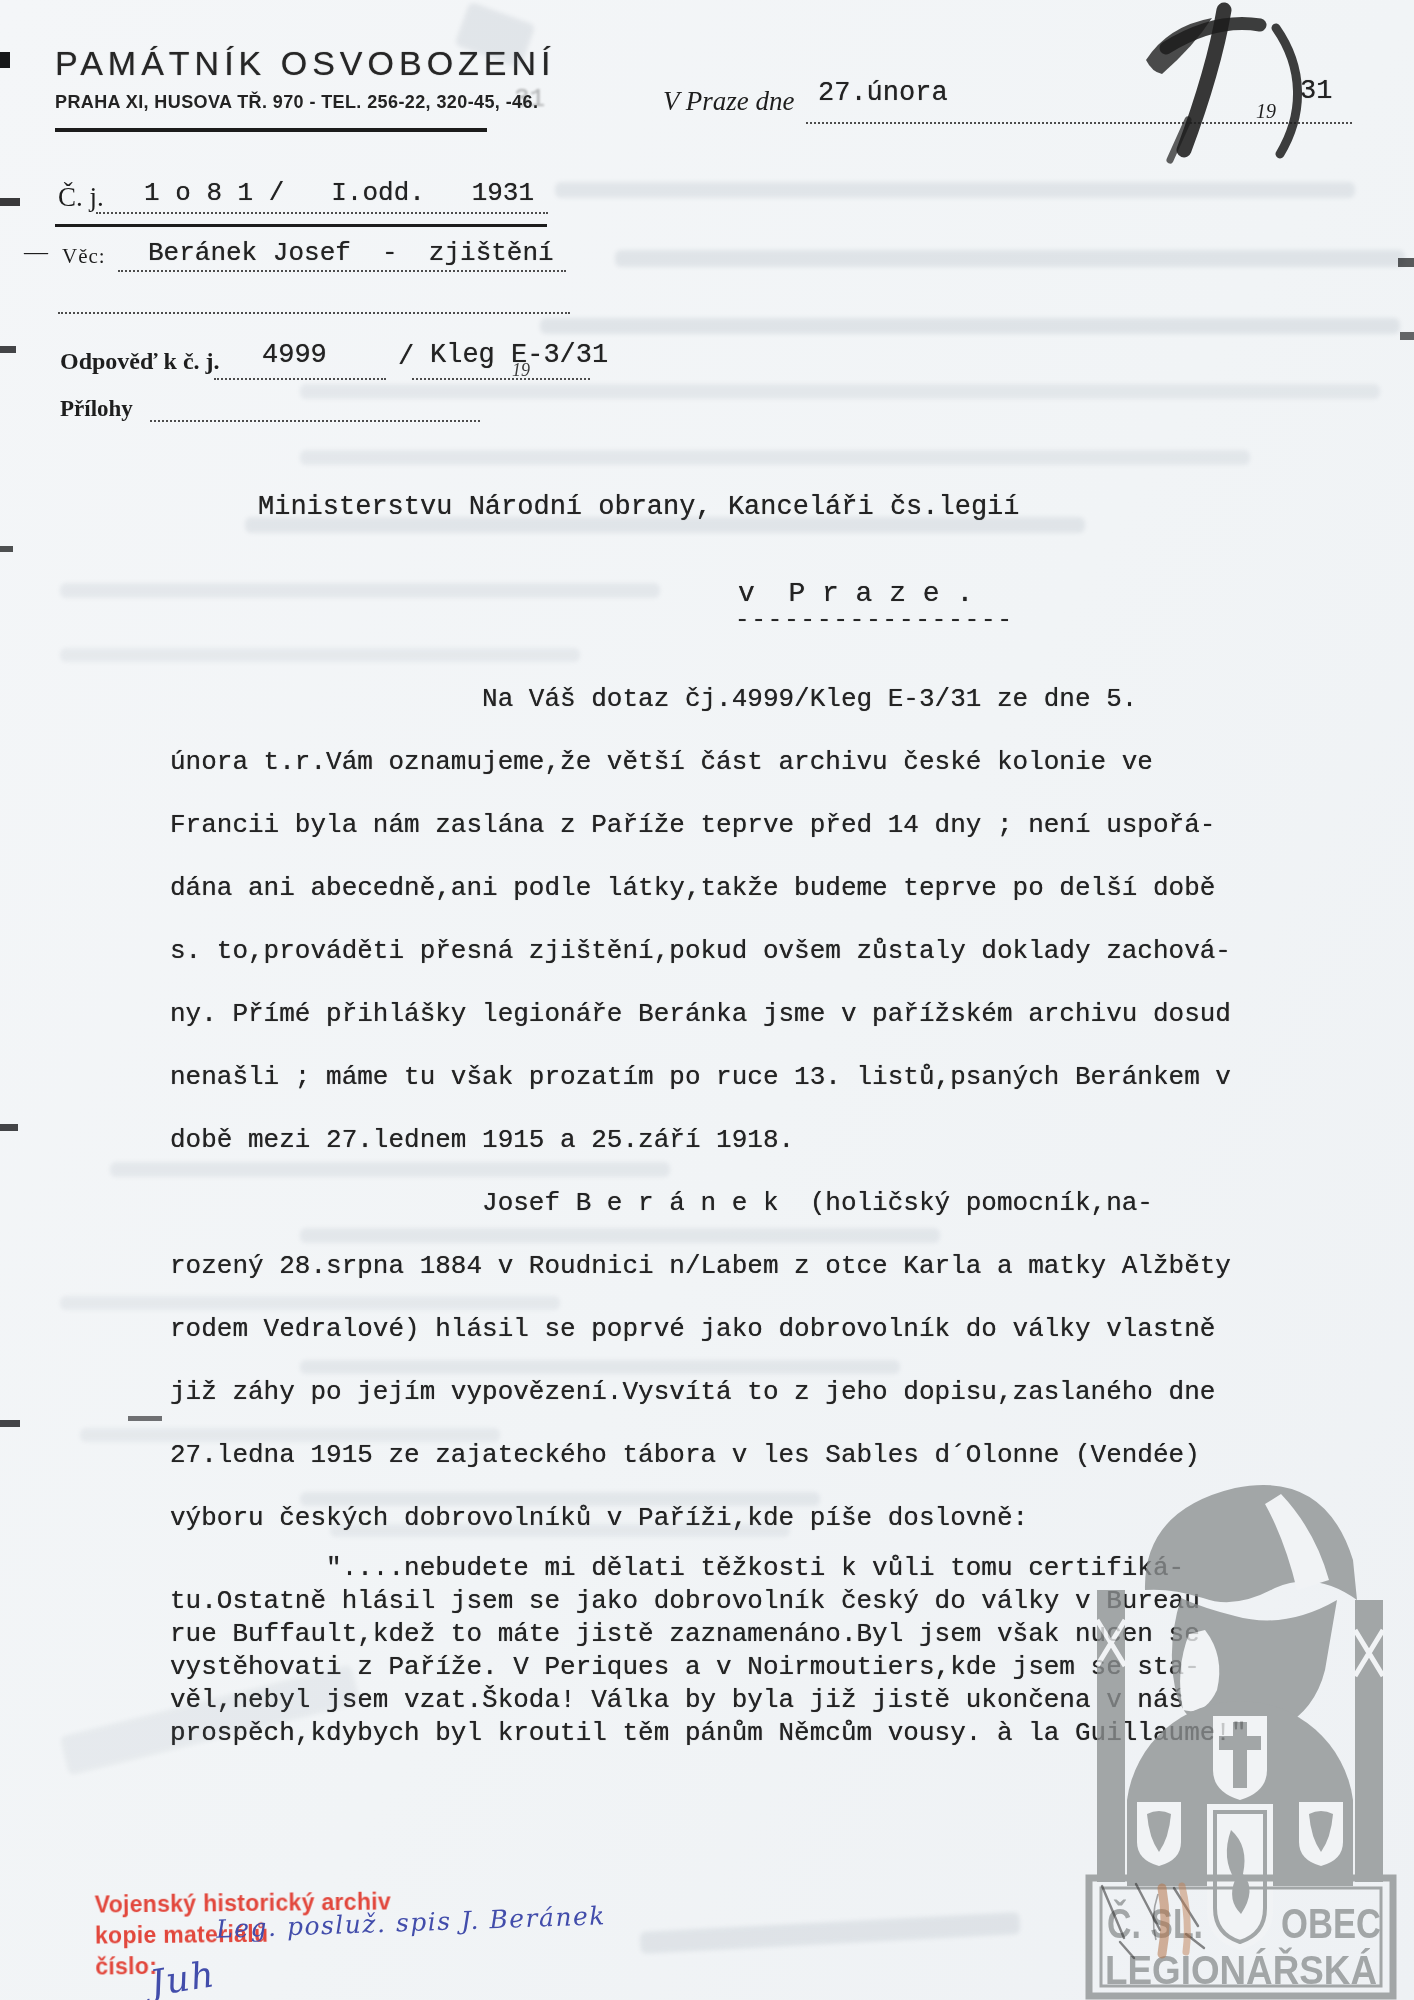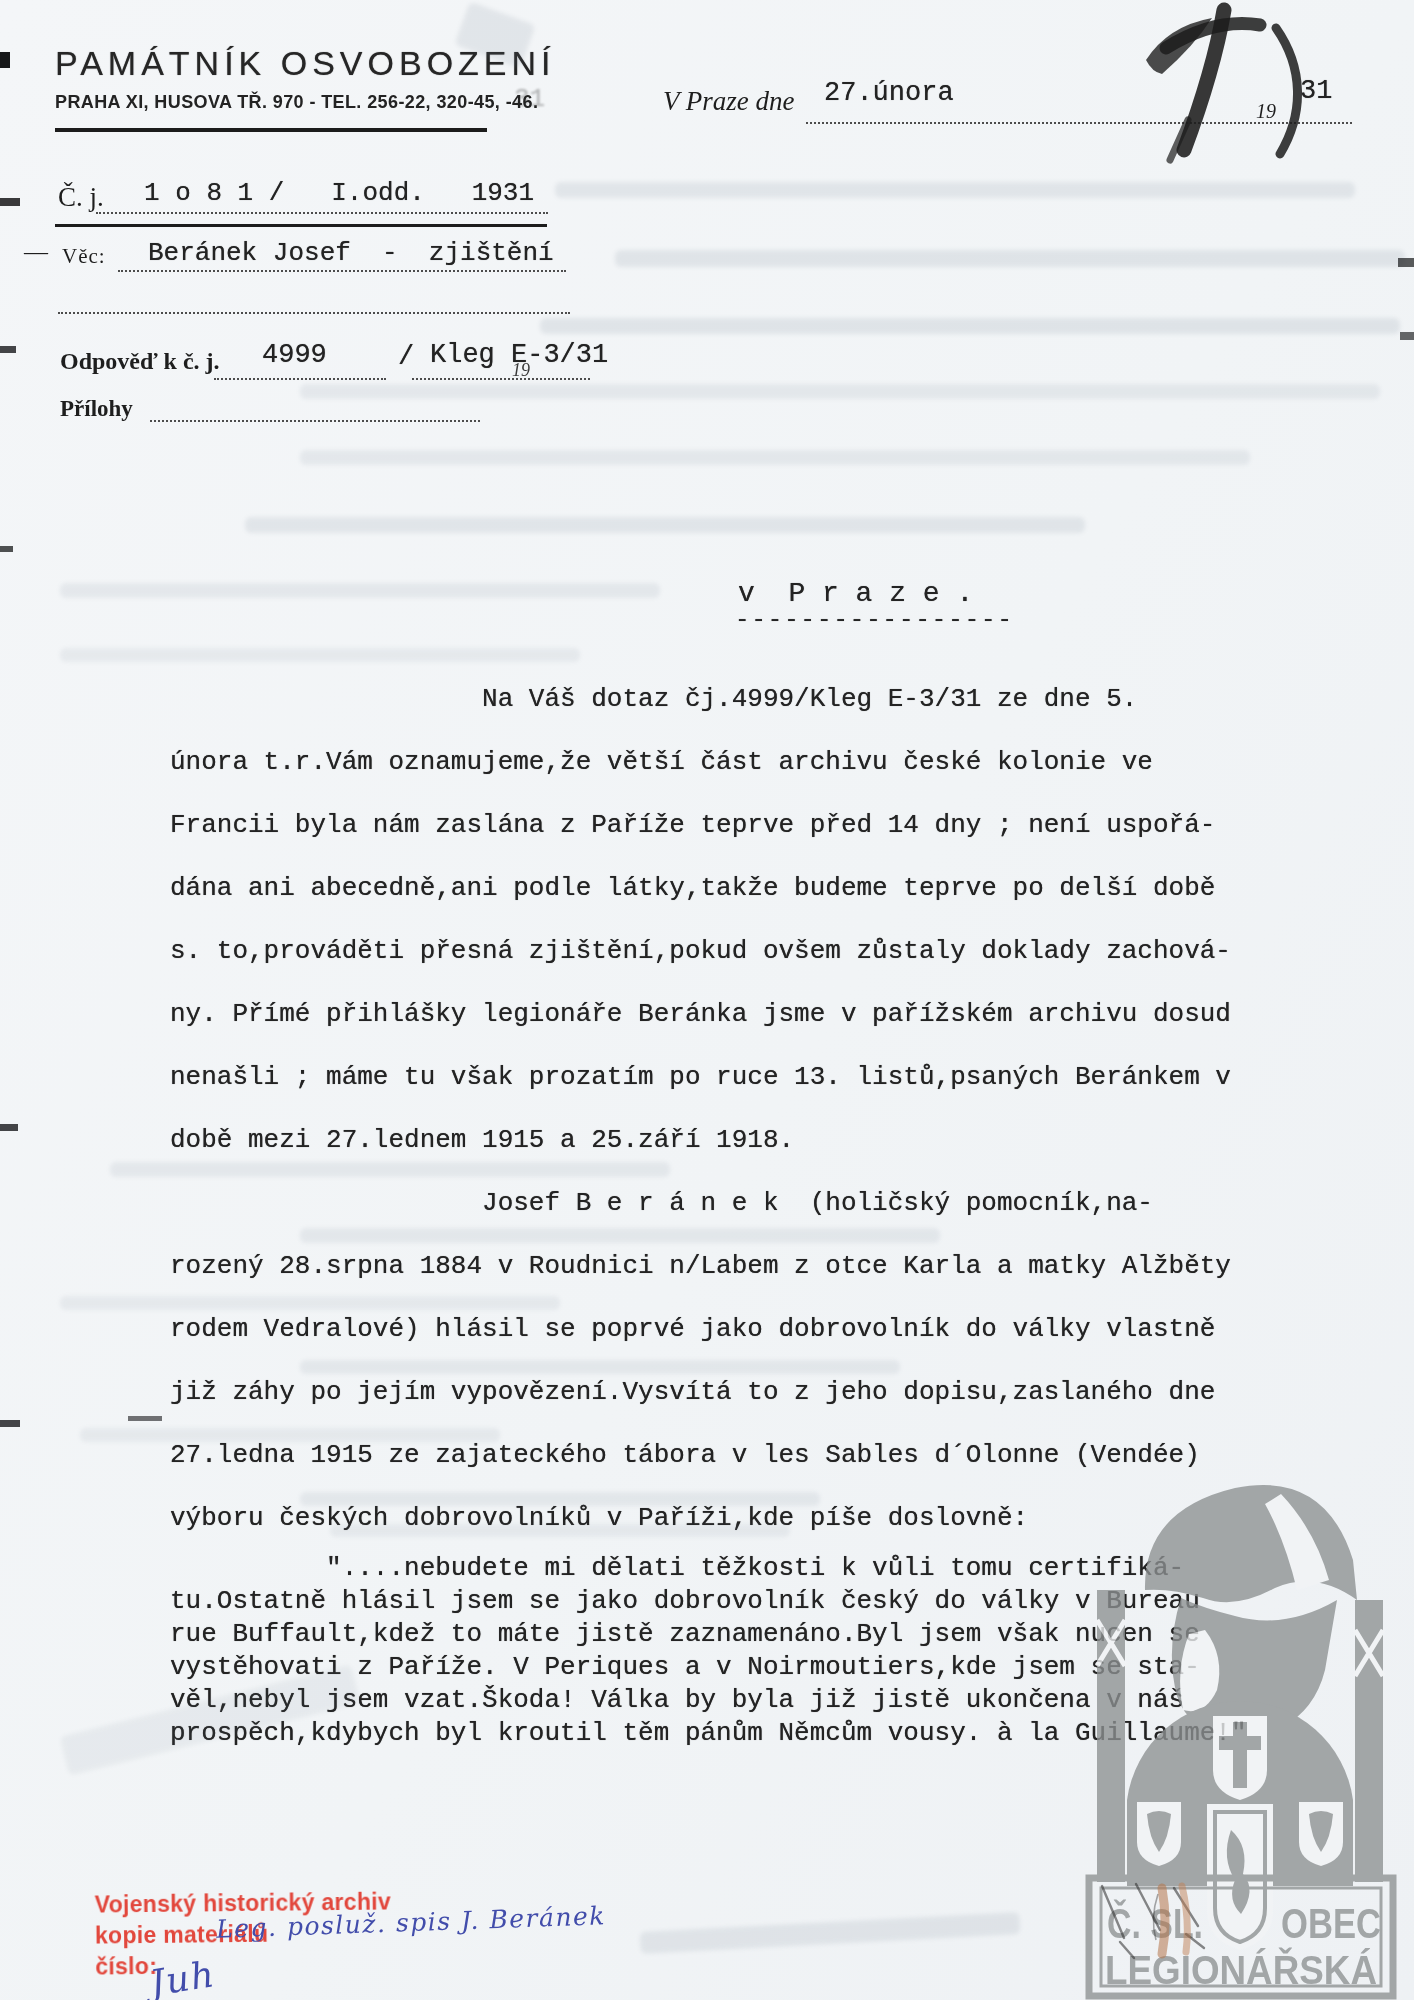--- a/index.html
+++ b/index.html
@@ -49,21 +49,21 @@
 <body>
 
 <div class="page">
 
   <div class="abs letter-title" style="left:55px;top:44px;">PAMÁTNÍK OSVOBOZENÍ</div>
   <div class="abs letter-sub" style="left:55px;top:92px;">PRAHA XI, HUSOVA TŘ. 970 - TEL. 256-22, 320-45, -46.</div>
   <div class="abs solid-rule" style="left:55px;top:128px;width:432px;height:4px;"></div>
 
   <div class="abs form-serif" style="left:663px;top:86px;font-style:italic;font-size:27px;">V Praze dne</div>
   <div class="abs dotted" style="left:806px;top:98px;width:546px;height:24px;"></div>
-  <div class="abs mono" style="left:818px;top:78px;font-size:27px;margin-left:6px;">27.února</div>
+  <div class="abs mono" style="left:818px;top:78px;font-size:27px;">27.února</div>
   <div class="abs form-serif" style="left:1256px;top:100px;font-size:20px;font-style:italic;">19</div>
   <div class="abs mono" style="left:1300px;top:76px;font-size:27px;">31</div>
 
   <svg class="abs" style="left:1128px;top:2px;" width="200" height="162" viewBox="0 0 200 162">
     <path d="M18,58 Q40,24 84,16 Q66,44 34,72 Q24,70 18,58 Z" fill="#1f1f1f" opacity=".8"></path>
     <path d="M96,8 C88,55 72,105 56,148" stroke="#1c1c1c" stroke-width="15" fill="none" stroke-linecap="round" opacity=".88"></path>
     <path d="M38,46 C70,26 102,18 132,23" stroke="#1c1c1c" stroke-width="13" fill="none" stroke-linecap="round" opacity=".85"></path>
     <path d="M148,26 C176,66 176,112 152,152" stroke="#1c1c1c" stroke-width="9" fill="none" stroke-linecap="round" opacity=".85"></path>
     <path d="M60,118 L42,158" stroke="#1c1c1c" stroke-width="7" fill="none" stroke-linecap="round" opacity=".7"></path>
   </svg>
@@ -85,20 +85,21 @@
   <div class="abs dotted" style="left:214px;top:352px;width:172px;height:26px;"></div>
   <div class="abs mono" style="left:262px;top:340px;font-size:27px;">4999</div>
   <div class="abs mono" style="left:398px;top:342px;font-size:27px;">/</div>
   <div class="abs form-serif" style="left:512px;top:360px;font-size:18px;font-style:italic;color:#3a3a3a;">19</div>
   <div class="abs dotted" style="left:412px;top:352px;width:178px;height:26px;"></div>
   <div class="abs mono" style="left:430px;top:340px;font-size:27px;">Kleg E-3/31</div>
 
   <div class="abs form-serif" style="left:60px;top:396px;font-size:23px;font-weight:bold;">Přílohy</div>
   <div class="abs dotted" style="left:150px;top:398px;width:330px;height:22px;"></div>
 
+  <div class="abs mono" style="left:258px;top:492px;font-size:27px;">Ministerstvu Národní obrany, Kanceláři čs.legií</div>
   <div class="abs mono" style="left:738px;top:578px;font-size:28px;">v  P r a z e .</div>
   <div class="abs mono" style="left:735px;top:606px;font-size:24px;letter-spacing:2px;">-----------------</div>
 
   <div class="abs mono body-block" style="left:170px;top:668px;width:1180px;"><div>                    Na Váš dotaz čj.4999/Kleg E-3/31 ze dne 5.</div><div>února t.r.Vám oznamujeme,že větší část archivu české kolonie ve</div><div>Francii byla nám zaslána z Paříže teprve před 14 dny ; není uspořá-</div><div>dána ani abecedně,ani podle látky,takže budeme teprve po delší době</div><div>s. to,prováděti přesná zjištění,pokud ovšem zůstaly doklady zachová-</div><div>ny. Přímé přihlášky legionáře Beránka jsme v pařížském archivu dosud</div><div>nenašli ; máme tu však prozatím po ruce 13. listů,psaných Beránkem v</div><div>době mezi 27.lednem 1915 a 25.září 1918.</div><div>                    Josef B e r á n e k  (holičský pomocník,na-</div><div>rozený 28.srpna 1884 v Roudnici n/Labem z otce Karla a matky Alžběty</div><div>rodem Vedralové) hlásil se poprvé jako dobrovolník do války vlastně</div><div>již záhy po jejím vypovězení.Vysvítá to z jeho dopisu,zaslaného dne</div><div>27.ledna 1915 ze zajateckého tábora v les Sables d´Olonne (Vendée)</div><div>výboru českých dobrovolníků v Paříži,kde píše doslovně:</div></div>
 
   <div class="abs mono quote-block" style="left:170px;top:1552px;width:1200px;"><div>          "....nebudete mi dělati těžkosti k vůli tomu certifiká-</div><div>tu.Ostatně hlásil jsem se jako dobrovolník český do války v Bureau</div><div>rue Buffault,kdež to máte jistě zaznamenáno.Byl jsem však nucen se</div><div>vystěhovati z Paříže. V Periques a v Noirmoutiers,kde jsem se sta-</div><div>věl,nebyl jsem vzat.Škoda! Válka by byla již jistě ukončena v náš</div><div>prospěch,kdybych byl kroutil těm pánům Němcům vousy. à la Guillaume!"</div></div>
 
 
   <svg class="abs" style="left:1085px;top:1470px;opacity:.78;" width="312" height="530" viewBox="0 0 312 530">
     <g fill="#8d9192" stroke="none">

